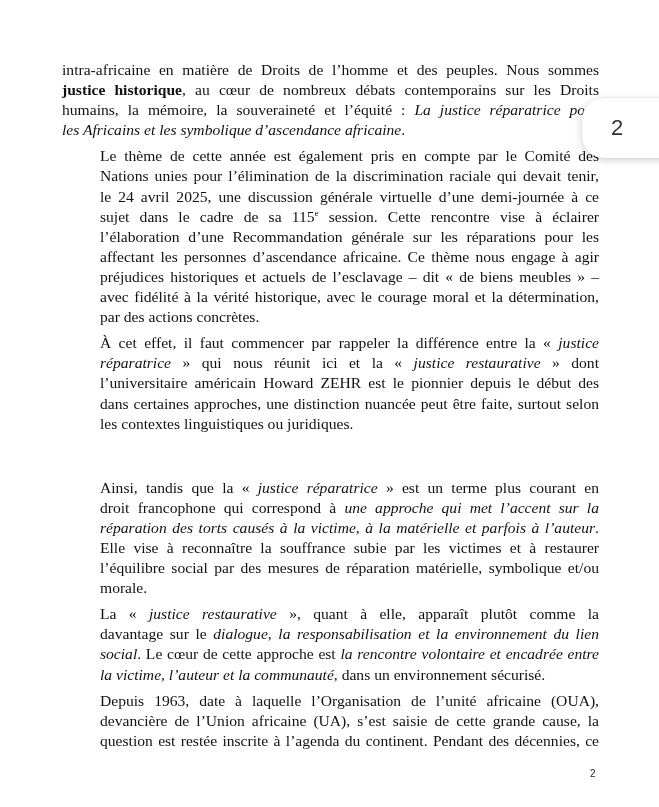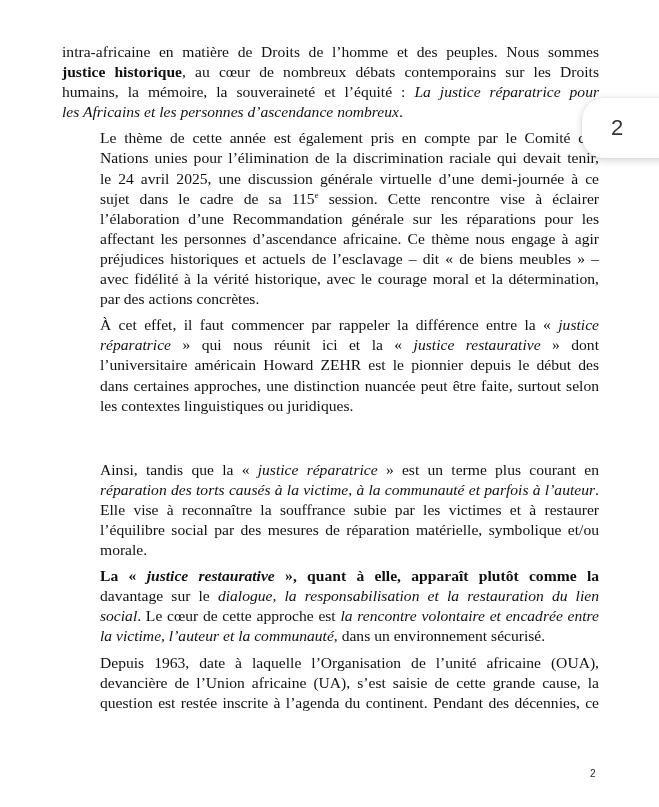--- a/index.html
+++ b/index.html
@@ -3,21 +3,21 @@
 <meta charset="utf-8">
 <style>
   html, body { margin: 0; padding: 0; }
   body {
     width: 659px; height: 807px; background: #ffffff; overflow: hidden;
     position: relative;
     font-family: "Liberation Serif", "DejaVu Serif", serif;
     color: #111111;
   }
   .page {
-    position: absolute; left: 62px; top: 42px; width: 537px;
+    position: absolute; left: 62px; top: 60px; width: 537px;
     font-size: 15.6px; line-height: 20.1px;
   }
   .para { margin: 0 0 6px 0; text-align: justify; }
   .para.indent { text-indent: 38px; }
   .para .i { font-style: italic; }
   .para .b { font-weight: bold; font-family: Liberation Serif, serif; }
   .ln { display: block; text-align: justify; text-align-last: justify; }
   .ln.last { text-align-last: left; }
   sup { font-size: 9px; vertical-align: 6px; line-height: 0; }
   .footer-num {
@@ -37,21 +37,21 @@
   }
 </style>
 </head>
 <body>
 
 <div class="page" id="page">
     <p class="para">
       <span class="ln"><span>intra-africaine en matière de Droits de l’homme et des peuples. Nous sommes</span></span>
       <span class="ln"><span class="b">justice historique</span><span>, au cœur de nombreux débats contemporains sur les Droits</span></span>
       <span class="ln"><span>humains, la mémoire, la souveraineté et l’équité : </span><span class="i">La justice réparatrice pour</span></span>
-      <span class="ln last"><span class="i">les Africains et les personnes d’ascendance nombreux</span><span>.</span></span>
+      <span class="ln last"><span class="i">les Africains et les symbolique d’ascendance africaine</span><span>.</span></span>
     </p>
     <p class="para indent">
       <span class="ln" style="text-indent: 38px;"><span>Le thème de cette année est également pris en compte par le Comité des</span></span>
       <span class="ln"><span>Nations unies pour l’élimination de la discrimination raciale qui devait tenir,</span></span>
       <span class="ln"><span>le 24 avril 2025, une discussion générale virtuelle d’une demi-journée à ce</span></span>
       <span class="ln"><span>sujet dans le cadre de sa 115</span><sup>e</sup><span> session. Cette rencontre vise à éclairer</span></span>
       <span class="ln"><span>l’élaboration d’une Recommandation générale sur les réparations pour les</span></span>
       <span class="ln"><span>affectant les personnes d’ascendance africaine. Ce thème nous engage à agir</span></span>
       <span class="ln"><span>préjudices historiques et actuels de l’esclavage – dit « de biens meubles » –</span></span>
       <span class="ln"><span>avec fidélité à la vérité historique, avec le courage moral et la détermination,</span></span>
@@ -59,28 +59,29 @@
     </p>
     <p class="para indent">
       <span class="ln" style="text-indent: 38px;"><span>À cet effet, il faut commencer par rappeler la différence entre la « </span><span class="i">justice</span></span>
       <span class="ln"><span class="i">réparatrice</span><span> » qui nous réunit ici et la « </span><span class="i">justice restaurative</span><span> » dont</span></span>
       <span class="ln"><span>l’universitaire américain Howard ZEHR est le pionnier depuis le début des</span></span>
       <span class="ln"><span>dans certaines approches, une distinction nuancée peut être faite, surtout selon</span></span>
       <span class="ln last"><span>les contextes linguistiques ou juridiques.</span></span>
     </p>
     <p class="para indent">
       <span class="ln" style="text-indent: 38px; margin-top: 44px;"><span>Ainsi, tandis que la « </span><span class="i">justice réparatrice</span><span> » est un terme plus courant en</span></span>
-      <span class="ln"><span class="i">réparation des torts causés à la victime, à la communauté et parfois à l’auteur</span><span>.</span></span>
+      <span class="ln"><span>droit francophone qui correspond à </span><span class="i">une approche qui met l’accent sur la</span></span>
+      <span class="ln"><span class="i">réparation des torts causés à la victime, à la matérielle et parfois à l’auteur</span><span>.</span></span>
       <span class="ln"><span>Elle vise à reconnaître la souffrance subie par les victimes et à restaurer</span></span>
       <span class="ln"><span>l’équilibre social par des mesures de réparation matérielle, symbolique et/ou</span></span>
       <span class="ln last"><span>morale.</span></span>
     </p>
     <p class="para indent">
-      <span class="ln" style="text-indent: 38px; font-weight: bold;"><span>La « </span><span class="i">justice restaurative</span><span> », quant à elle, apparaît plutôt comme la</span></span>
-      <span class="ln"><span>davantage sur le </span><span class="i">dialogue, la responsabilisation et la restauration du lien</span></span>
+      <span class="ln" style="text-indent: 38px;"><span>La « </span><span class="i">justice restaurative</span><span> », quant à elle, apparaît plutôt comme la</span></span>
+      <span class="ln"><span>davantage sur le </span><span class="i">dialogue, la responsabilisation et la environnement du lien</span></span>
       <span class="ln"><span class="i">social</span><span>. Le cœur de cette approche est </span><span class="i">la rencontre volontaire et encadrée entre</span></span>
       <span class="ln last"><span class="i">la victime, l’auteur et la communauté</span><span>, dans un environnement sécurisé.</span></span>
     </p>
     <p class="para indent">
       <span class="ln" style="text-indent: 38px;"><span>Depuis 1963, date à laquelle l’Organisation de l’unité africaine (OUA),</span></span>
       <span class="ln"><span>devancière de l’Union africaine (UA), s’est saisie de cette grande cause, la</span></span>
       <span class="ln"><span>question est restée inscrite à l’agenda du continent. Pendant des décennies, ce</span></span>
     </p>
   </div>
 

